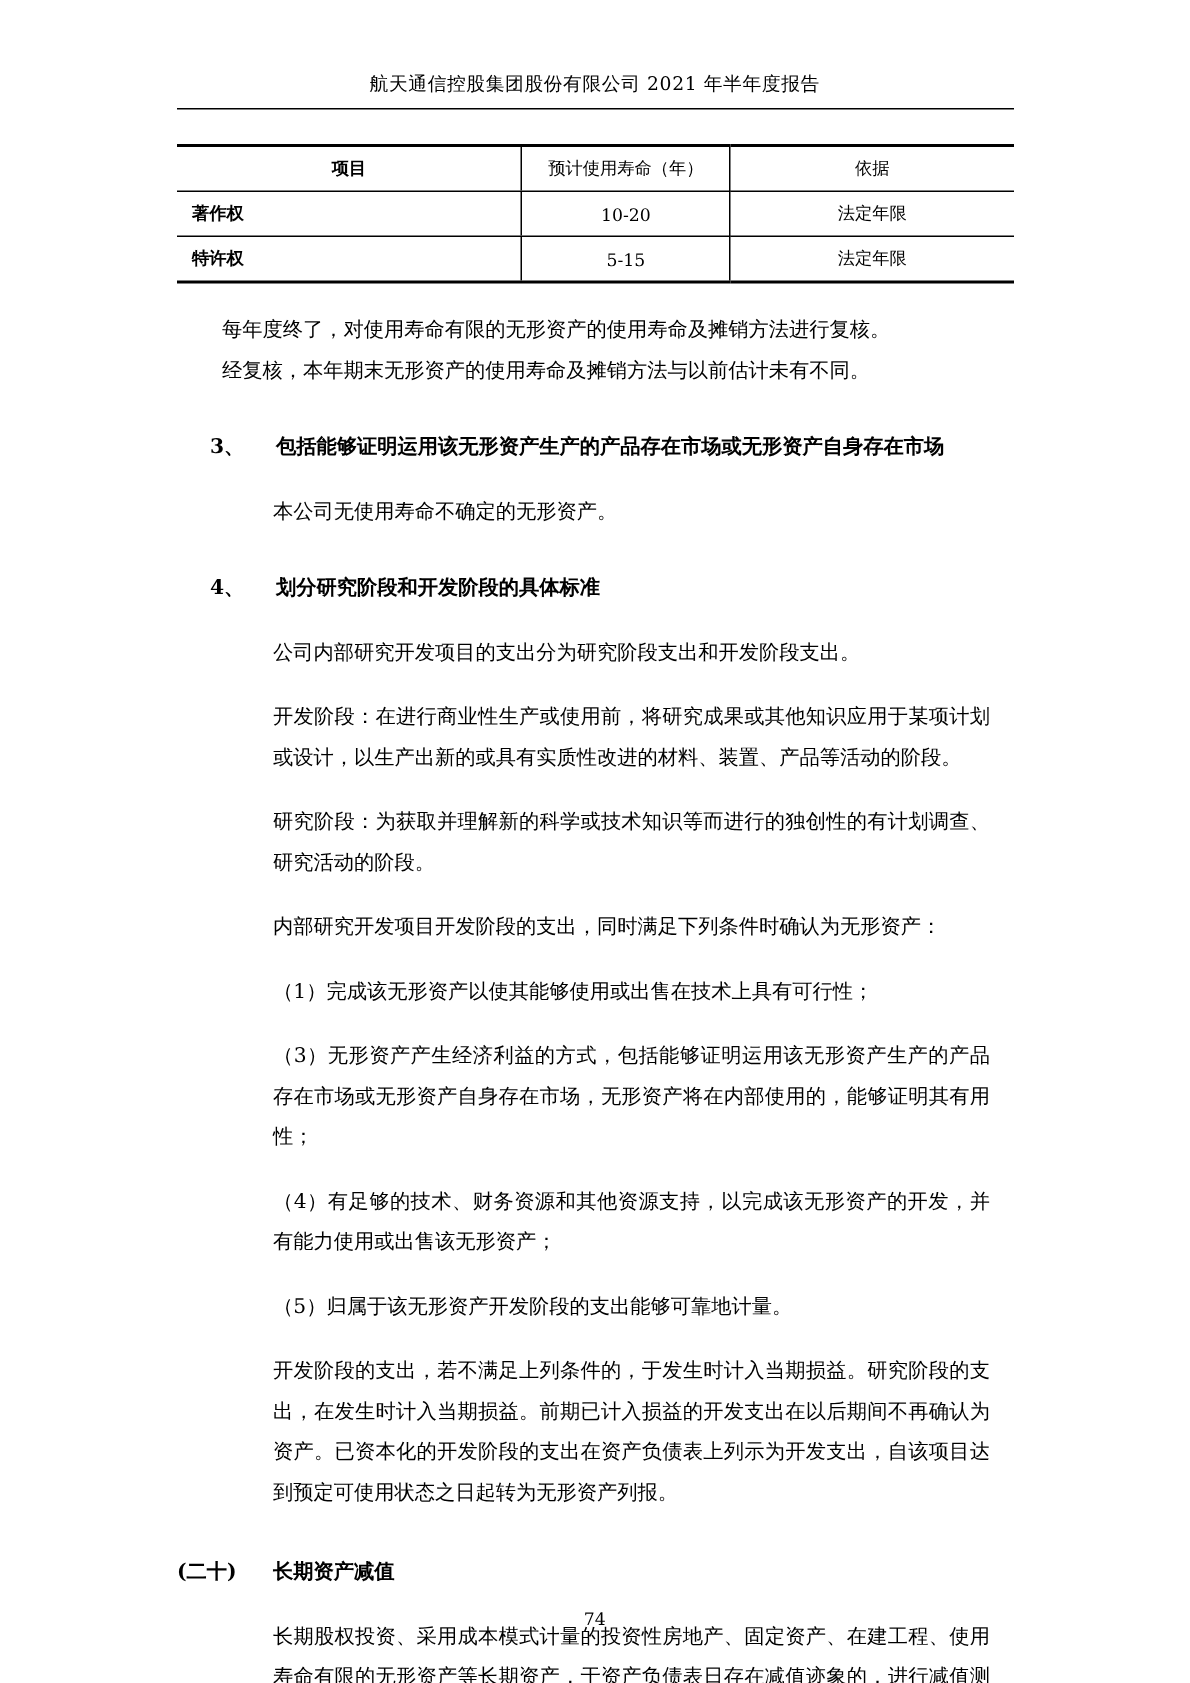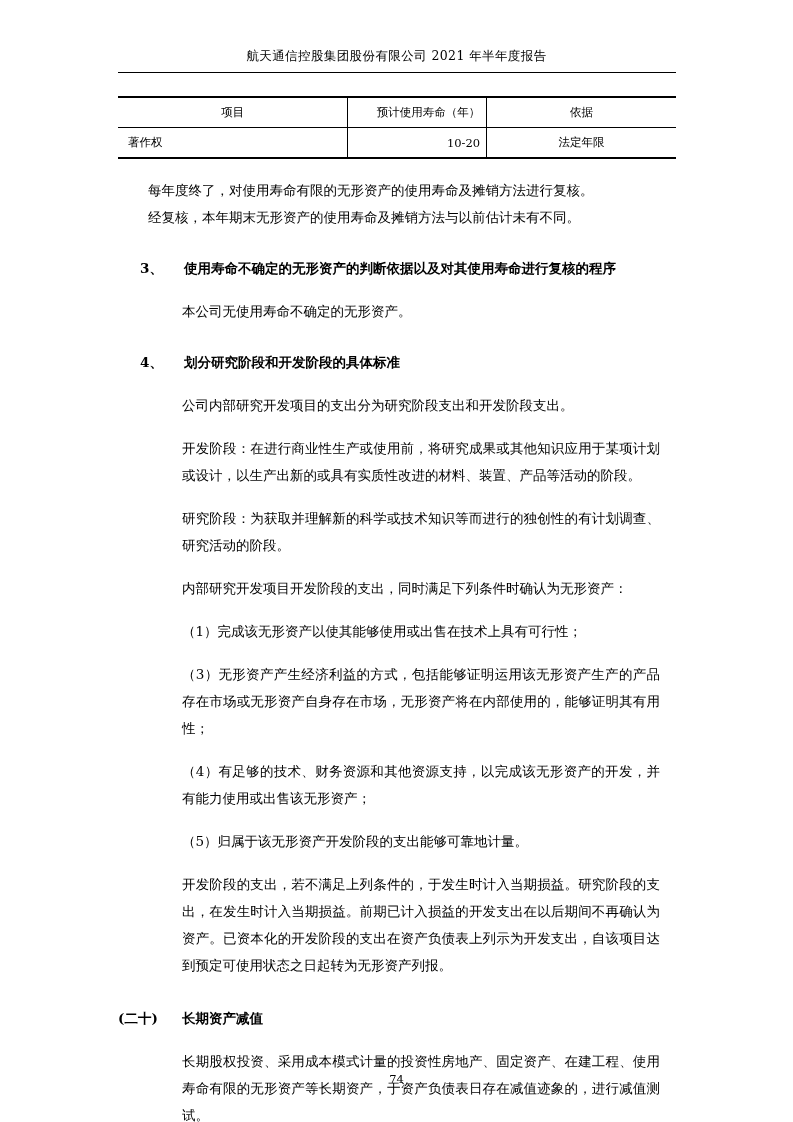--- a/index.html
+++ b/index.html
@@ -58,26 +58,26 @@
     font-weight: normal;
   }
   table.spec thead th {
     border-top: 2px solid #000;
   }
   table.spec tbody tr:last-child td {
     border-bottom: 2px solid #000;
   }
   table.spec th.c-item, table.spec td.c-item {
     width: 232px;
+    font-weight: bold;
   }
   table.spec th.c-life, table.spec td.c-life {
     width: 134px;
     border-left: 1px solid #000;
     border-right: 1px solid #000;
-    text-align: right;
   }
   table.spec th.c-basis, table.spec td.c-basis {
     width: 192px;
   }
   table.spec td.c-item {
     text-align: left;
     padding-left: 10px;
   }
 
   
@@ -152,28 +152,33 @@
           <th class="c-life">预计使用寿命（年）</th>
           <th class="c-basis">依据</th>
         </tr>
       </thead>
       <tbody>
         <tr>
           <td class="c-item">著作权</td>
           <td class="c-life">10-20</td>
           <td class="c-basis">法定年限</td>
         </tr>
+        <tr>
+          <td class="c-item">特许权</td>
+          <td class="c-life">5-15</td>
+          <td class="c-basis">法定年限</td>
+        </tr>
       </tbody>
     </table>
 
     <div class="para indent blocktop">每年度终了，对使用寿命有限的无形资产的使用寿命及摊销方法进行复核。</div>
     <div class="para indent">经复核，本年期末无形资产的使用寿命及摊销方法与以前估计未有不同。</div>
 
     <div class="numbered">
-      <span class="num">3、</span><span>使用寿命不确定的无形资产的判断依据以及对其使用寿命进行复核的程序</span>
+      <span class="num">3、</span><span>包括能够证明运用该无形资产生产的产品存在市场或无形资产自身存在市场</span>
     </div>
     <div class="body-block">
       <p>本公司无使用寿命不确定的无形资产。</p>
     </div>
 
     <div class="numbered">
       <span class="num">4、</span><span>划分研究阶段和开发阶段的具体标准</span>
     </div>
     <div class="body-block">
       <p>公司内部研究开发项目的支出分为研究阶段支出和开发阶段支出。</p>

